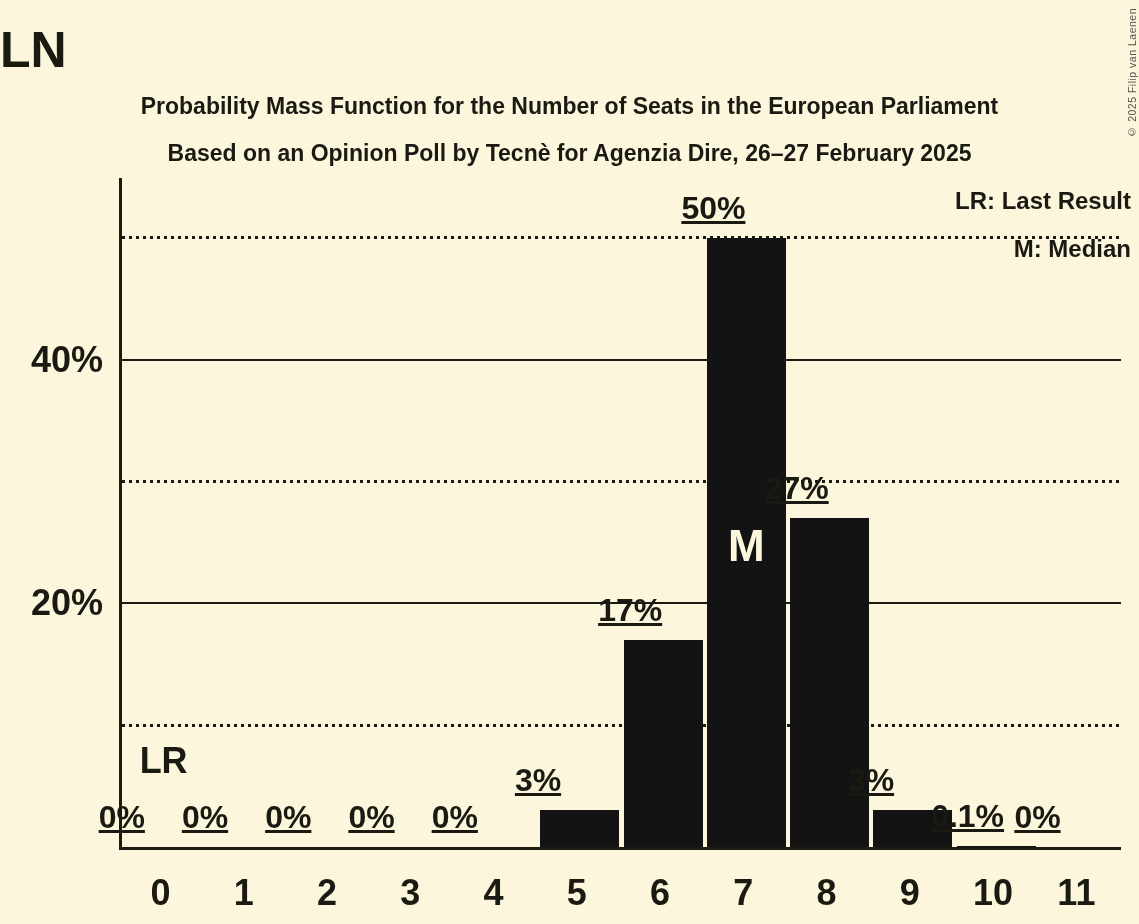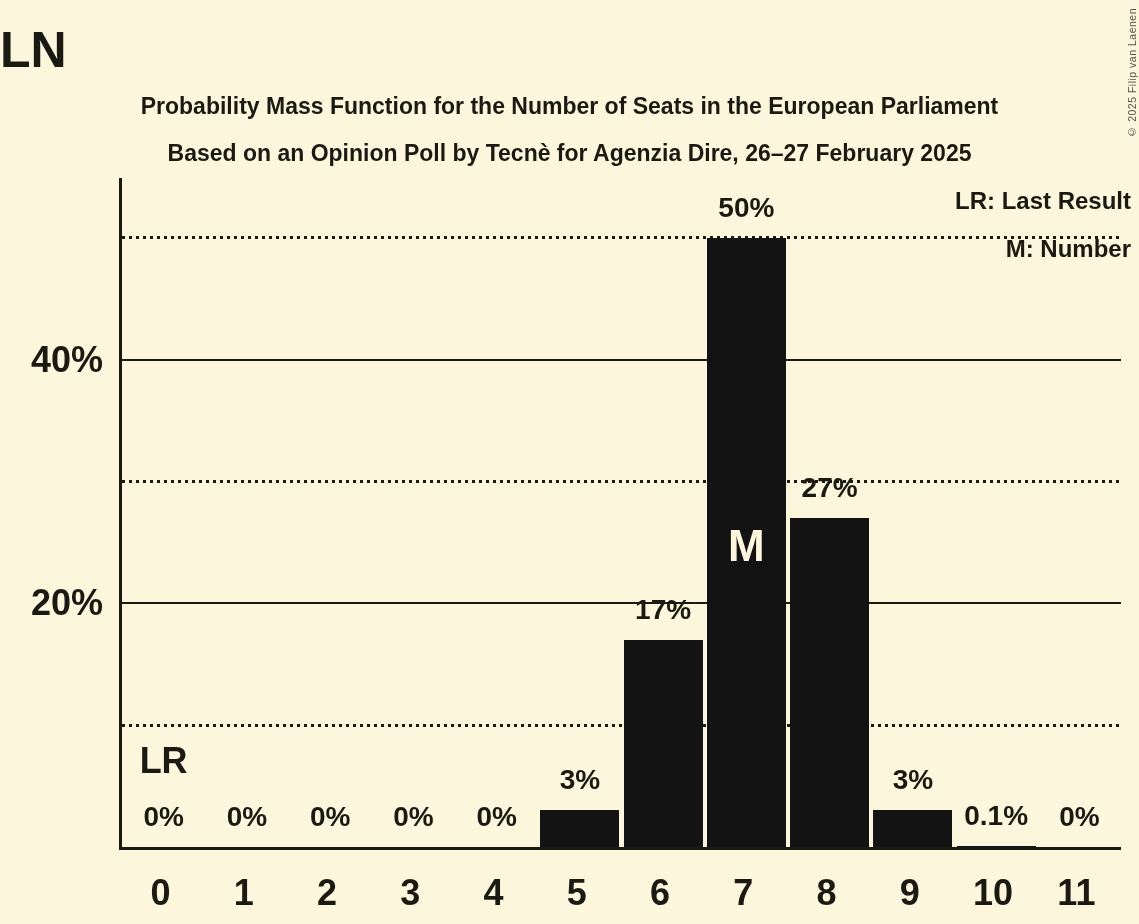--- a/index.html
+++ b/index.html
@@ -18,37 +18,37 @@
   .copyright{position:absolute;top:8px;right:1px;writing-mode:vertical-rl;
          transform:rotate(180deg);font-size:10.5px;font-weight:normal;color:#55534A;
          letter-spacing:0.5px;}
   .plot{position:absolute;left:119px;top:178px;width:999px;height:669px;
         border-left:3px solid #1A1912;border-bottom:3px solid #1A1912;box-sizing:content-box;}
   .gridline{position:absolute;left:0;width:100%;z-index:1;}
   .gridline.solid{height:2px;background:#1A1912;}
   .gridline.dotted{height:3px;
         background:repeating-linear-gradient(90deg,#1A1912 0 3px,transparent 3px 7px);}
   .bar{position:absolute;background:#131313;z-index:2;}
-  .vlabel{position:absolute;width:130px;text-align:center;font-size:28px;line-height:36px;z-index:3;}
+  .vlabel{position:absolute;width:130px;text-align:left;font-size:32px;line-height:36px;z-index:3;text-decoration:underline;}
   .lr-marker{position:absolute;width:130px;text-align:center;font-size:36px;line-height:36px;z-index:3;}
   .m-marker{position:absolute;width:130px;text-align:center;font-size:44px;line-height:44px;
         color:#FCF7DC;z-index:4;}
   .xtick{position:absolute;top:875px;width:130px;text-align:center;font-size:36px;line-height:36px;}
   .ytick{position:absolute;left:0;width:103px;text-align:right;font-size:36px;line-height:36px;}
 </style>
 </head>
 <body>
 
 <div class="stage">
   <div class="title">LN</div>
   <div class="subtitle s1">Probability Mass Function for the Number of Seats in the European Parliament</div>
   <div class="subtitle s2">Based on an Opinion Poll by Tecnè for Agenzia Dire, 26–27 February 2025</div>
 
   <div class="legend-item legend-lr">LR: Last Result</div>
-  <div class="legend-item legend-m">M: Number</div>
+  <div class="legend-item legend-m">M: Median</div>
 
   <div class="copyright">© 2025 Filip van Laenen</div>
 
   <div class="plot" id="plot">
       <div class="gridline dotted" style="bottom: 120.358px;"></div>
       <div class="gridline dotted" style="bottom: 364.074px;"></div>
       <div class="gridline dotted" style="bottom: 607.79px;"></div>
       <div class="gridline solid" style="bottom: 242.716px;"></div>
       <div class="gridline solid" style="bottom: 486.432px;"></div>
       <div class="vlabel" style="left: -23.375px; bottom: 12px;">0%</div>

